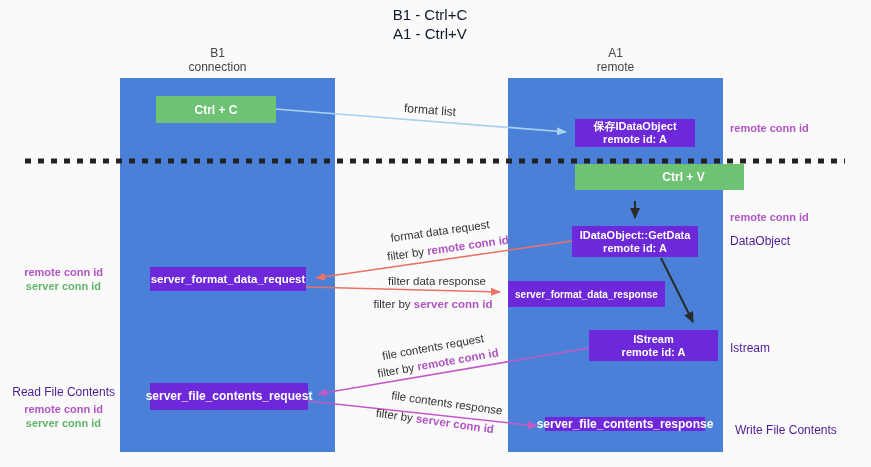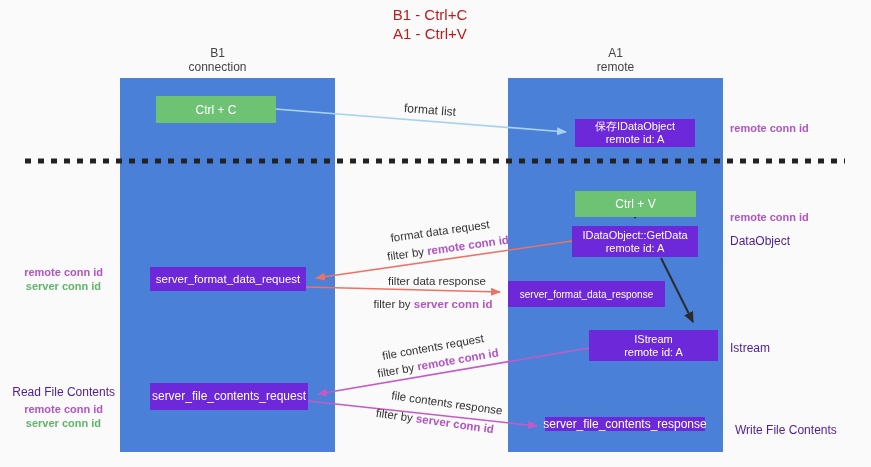--- a/index.html
+++ b/index.html
@@ -1,28 +1,28 @@
 <!DOCTYPE html>
 <html><head>
 <meta charset="utf-8">
 <style>
   html,body{margin:0;padding:0;}
   body{font-family:"Liberation Sans", sans-serif; background:#fafafa;}
   #canvas{position:relative; width:871px; height:467px; background:#fafafa; overflow:hidden;}
 
   .title{position:absolute; left:300px; top:5px; width:260px; text-align:center;
-         font-size:15px; line-height:19px; color:#b91c1c;}
+         font-size:15px; line-height:19px; color:#0f172a;}
 
   .lane-header{position:absolute; width:215px; text-align:center; font-size:12px;
                line-height:14px; color:#444; top:46px;}
 
   .lane{position:absolute; top:78px; width:215px; height:374px; background:#4a80d8;}
 
   .node{position:absolute; display:flex; flex-direction:column; align-items:center;
-        justify-content:center; color:#fff; text-align:center;}
+        justify-content:center; color:#fff; text-align:center;font-weight:bold;}
   .node.green{background:#6ec273; font-size:12px;}
   .node.orange{background:#6d28d9; font-size:11px; line-height:13px;}
   .node .ln{white-space:nowrap;}
 
   svg.overlay{position:absolute; left:0; top:0; pointer-events:none;}
 
   .flabel{position:absolute; white-space:nowrap; font-size:11.5px; color:#333;
           transform:translate(-50%,-50%) rotate(var(--r,0deg));}
   .purple{color:#b155c3; font-weight:bold;}
   .greentxt{color:#5fb568; font-weight:bold;}
@@ -82,21 +82,21 @@
 
   <div class="node green" style="left:156px; top:96px; width:120px; height:27px;">
     <div class="ln">Ctrl + C</div>
   </div>
 
   <div class="node orange" style="left:575px; top:119px; width:120px; height:28px;">
     <div class="ln">保存IDataObject</div>
     <div class="ln">remote id: A</div>
   </div>
 
-  <div class="node green" style="left:575px; top:191px; width:121px; height:26px;">
+  <div class="node green" style="left:575px; top:164px; width:121px; height:26px;padding-left:48px;">
     <div class="ln">Ctrl + V</div>
   </div>
 
   <div class="node orange" style="left:572px; top:226px; width:126px; height:31px;">
     <div class="ln">IDataObject::GetData</div>
     <div class="ln">remote id: A</div>
   </div>
 
   <div class="node orange" style="left:150px; top:267px; width:156px; height:24px; font-size:11.5px;">
     <div class="ln">server_format_data_request</div>

